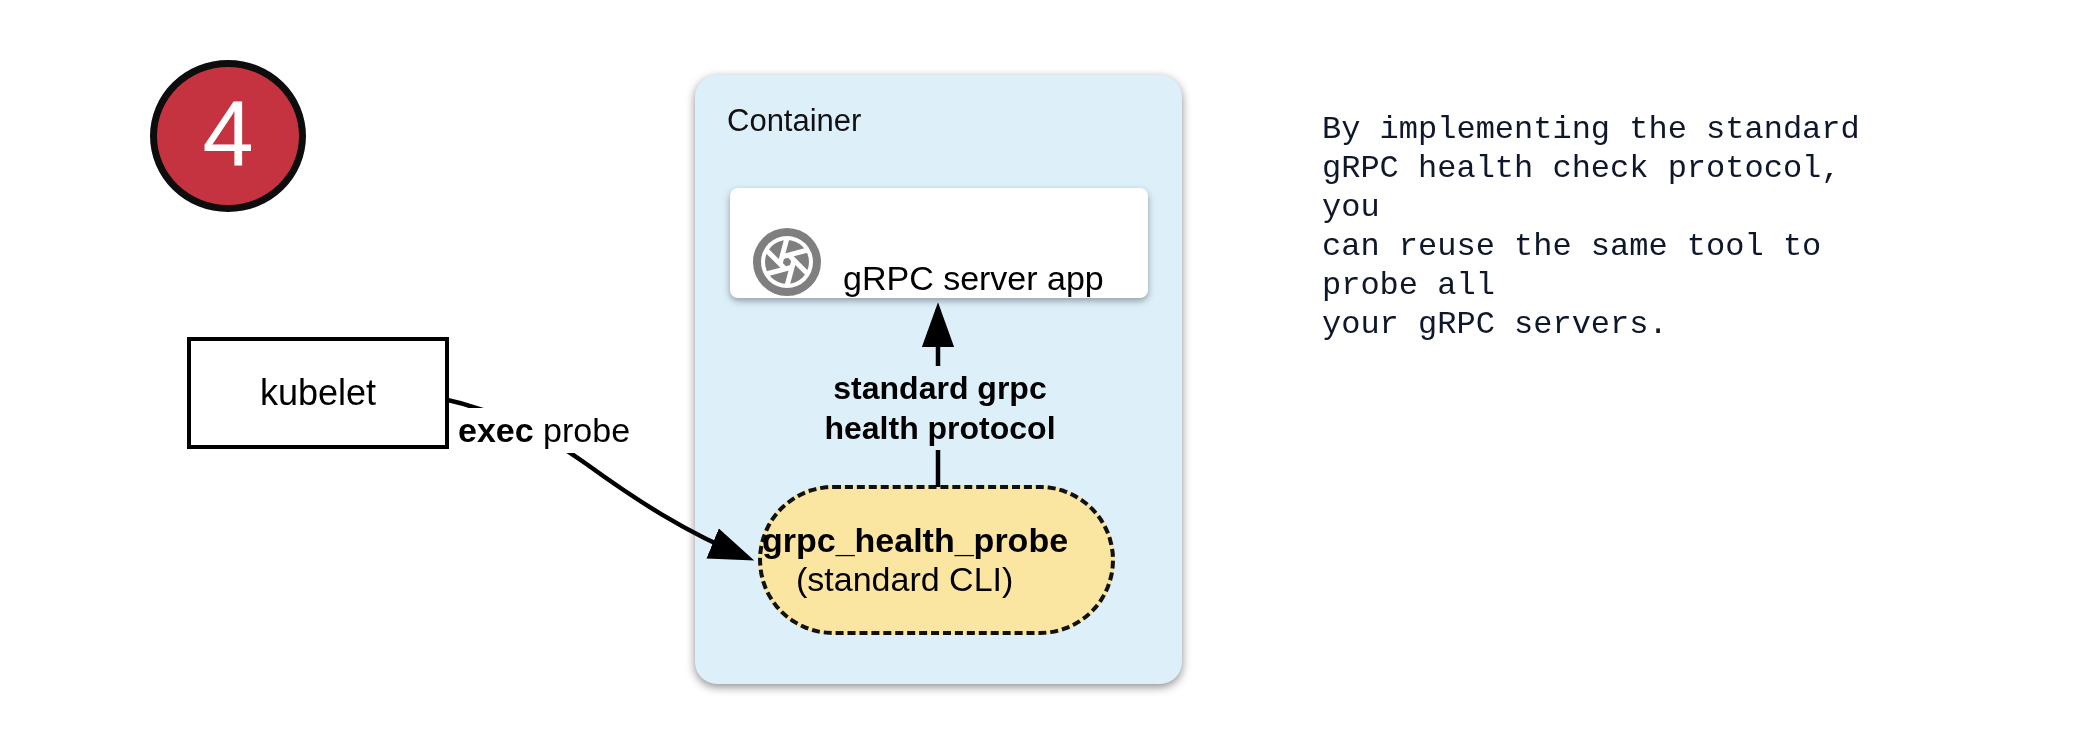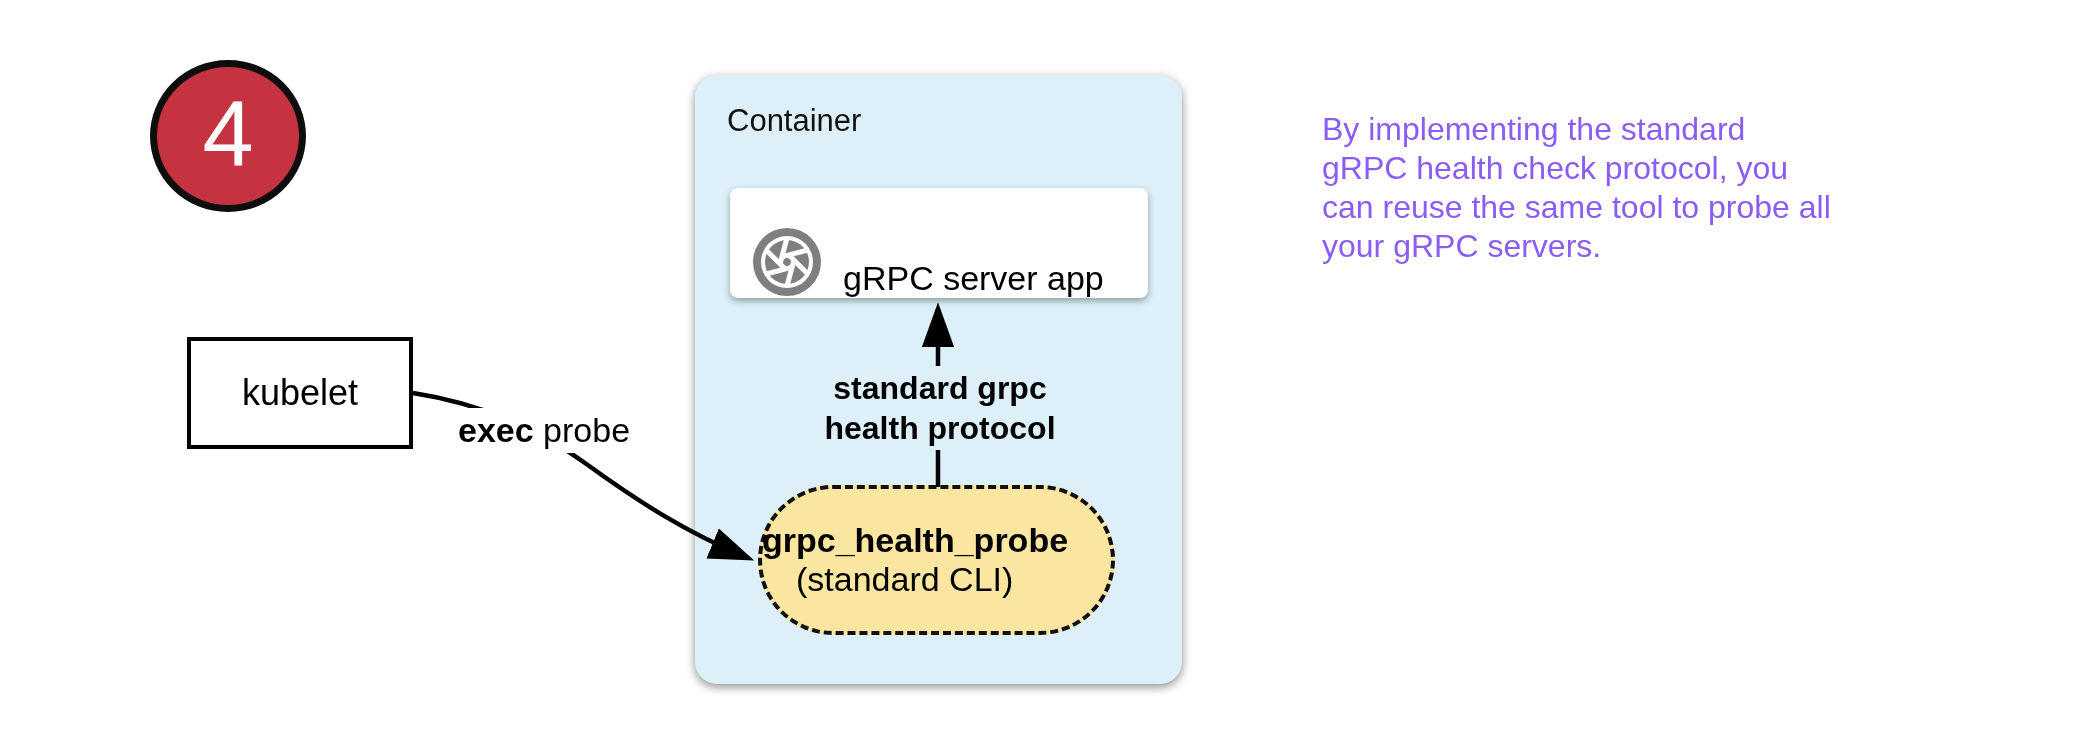--- a/index.html
+++ b/index.html
@@ -12,21 +12,21 @@
   
   .badge{
     position:absolute;left:150px;top:60px;width:156px;height:152px;
     background:#c53340;border:7px solid #0d0d0d;border-radius:50%;
     display:flex;align-items:center;justify-content:center;z-index:3;
   }
   .badge span{color:#ffffff;font-size:92px;line-height:1;padding-bottom:6px;}
 
   
   .kubelet{
-    position:absolute;left:187px;top:337px;width:226px;height:112px;
+    position:absolute;left:187px;top:337px;width:262px;height:112px;
     background:#ffffff;border:4px solid #000;
     display:flex;align-items:center;justify-content:center;z-index:3;
     font-size:36px;
   }
 
   
   .container-panel{
     position:absolute;left:695px;top:75px;width:487px;height:609px;
     background:#ddf0fa;border-radius:22px;
     box-shadow:0 3px 10px rgba(0,0,0,0.45);
@@ -67,21 +67,21 @@
   .exec-label b{font-weight:bold;}
   .protocol-label{
     position:absolute;left:940px;top:366px;transform:translateX(-50%);z-index:4;
     background:#ddf0fa;padding:2px 8px;
     font-size:32px;line-height:40px;text-align:center;white-space:pre-line;font-weight:bold;
   }
 
   
   .caption{
     position:absolute;left:1322px;top:110px;width:590px;
-    font-size:32px;line-height:39px;white-space:pre-line;color:#8b5cf6;z-index:3;
+    font-size:32px;line-height:39px;white-space:pre-line;color:#0f172a;z-index:3;font-family:Liberation Mono, monospace;
   }
 </style>
 </head>
 <body>
 
 <div class="canvas">
 
   <div class="badge">
     <span>4</span>
   </div>

